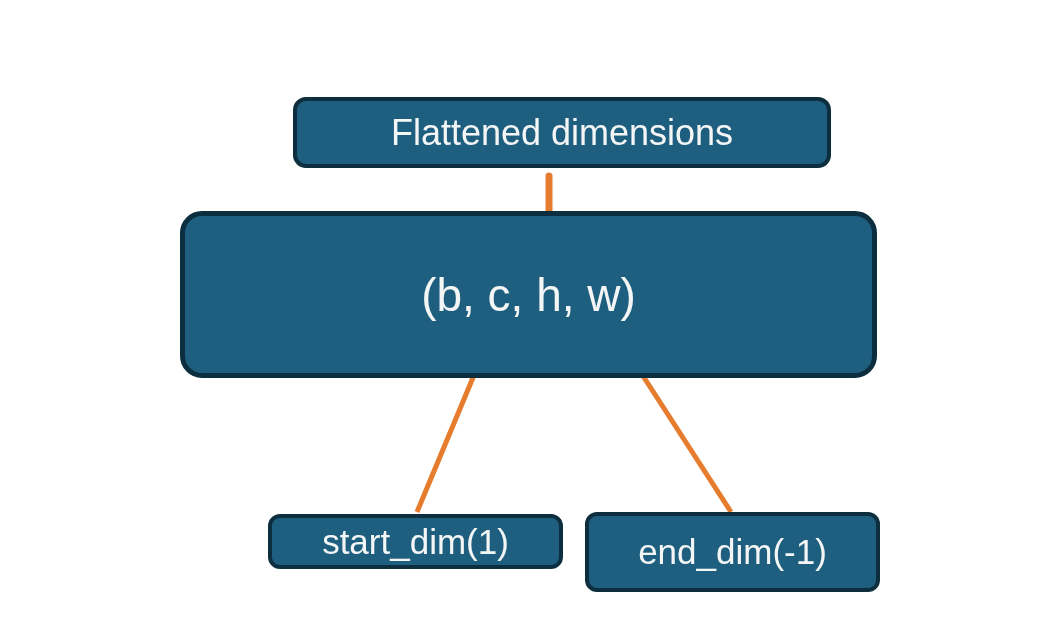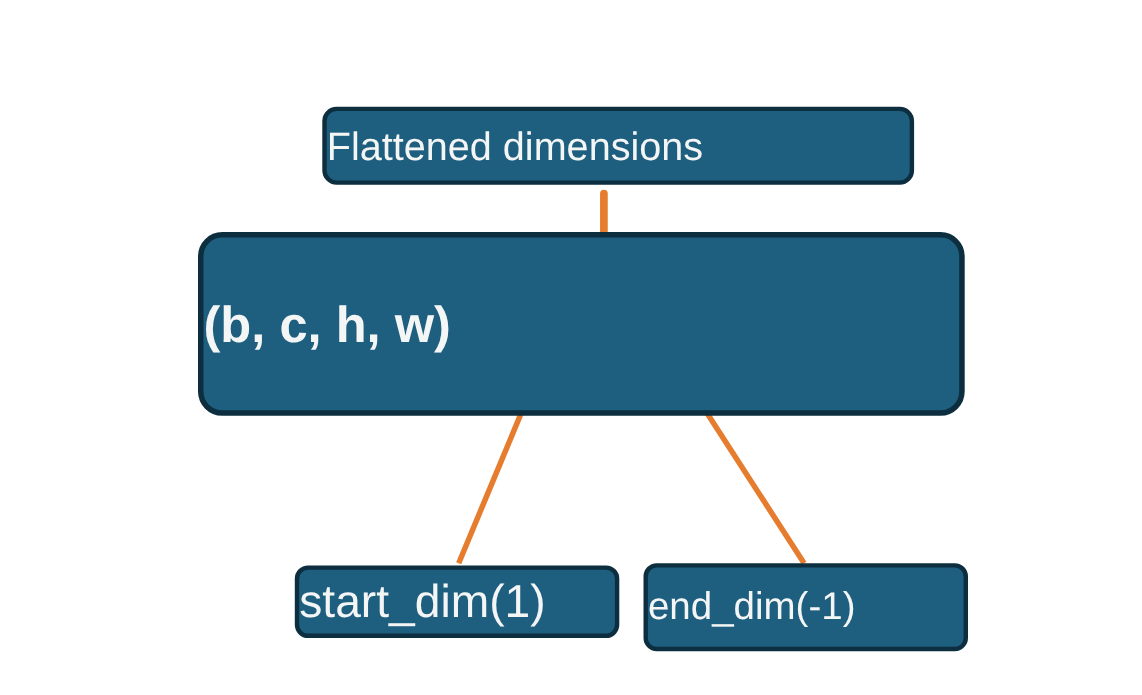--- a/index.html
+++ b/index.html
@@ -27,42 +27,41 @@
     width: 1038px; height: 632px;
     pointer-events: none;
   }
   .node {
     position: absolute;
     background: var(--box-fill);
     border: 4px solid var(--box-border);
     color: var(--text-color);
     display: flex;
     align-items: center;
-    justify-content: flex-start;
+    justify-content: center;
     text-align: center;
   }
   .node-top {
     left: 293px; top: 97px;
     width: 538px; height: 71px;
     border-radius: 13px;
     font-size: 36px;
   }
   .node-main {
     left: 180px; top: 211px;
     width: 697px; height: 167px;
     border-radius: 22px;
     border-width: 5px;
     font-size: 46px;
-    font-weight: bold;
   }
   .node-bottom-left {
     left: 268px; top: 514px;
-    width: 295px; height: 66px;
+    width: 295px; height: 55px;
     border-radius: 12px;
-    font-size: 42px;
+    font-size: 35px;
   }
   .node-bottom-right {
     left: 585px; top: 512px;
     width: 295px; height: 80px;
     border-radius: 12px;
     font-size: 35px;
   }
   .orange-stroke {
     stroke: var(--accent-orange);
     fill: none;

